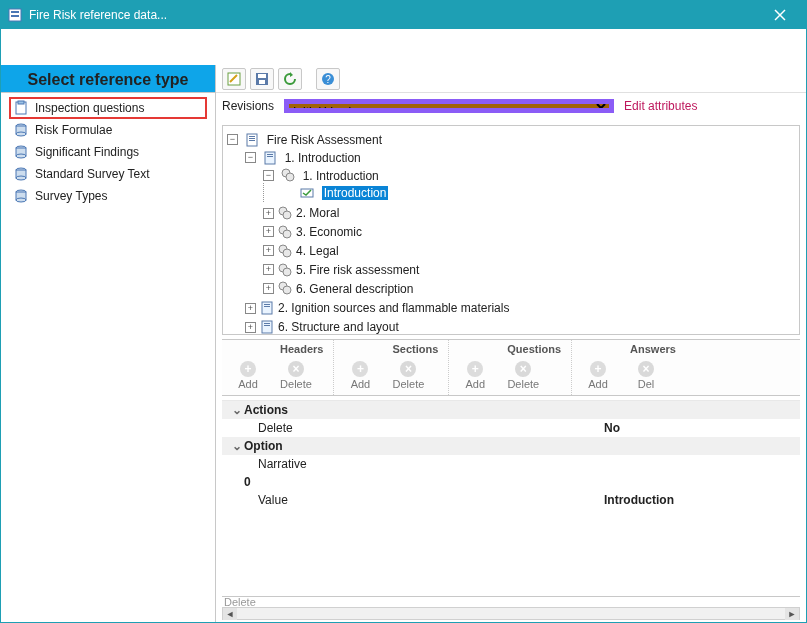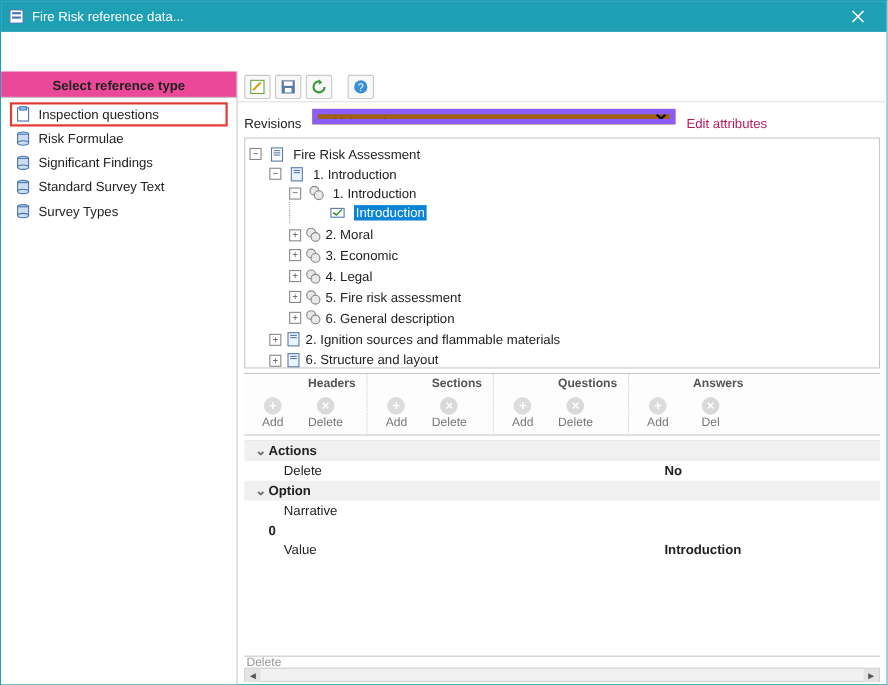--- a/index.html
+++ b/index.html
@@ -5,30 +5,30 @@
   * { box-sizing: border-box; }
   html, body { margin:0; padding:0; font-family: "Segoe UI", Tahoma, Arial, sans-serif; font-size:12px; color:#222; }
   .window { width:807px; height:623px; border:1px solid #1e9fb4; background:#fff; display:flex; flex-direction:column; position:relative;gap:36px; }
   .titlebar { height:28px; background:#1e9fb4; color:#fff; display:flex; align-items:center; padding:0 6px; }
   .titlebar .icon { width:16px; height:16px; margin-right:6px; }
   .titlebar .title { flex:1; font-size:12px; }
   .titlebar .xbtn { width:40px; height:28px; display:flex; align-items:center; justify-content:center; cursor:pointer; }
   .body { flex:1; display:flex; min-height:0; }
   
   .sidebar { width:215px; border-right:1px solid #c8c8c8; background:#fff; display:flex; flex-direction:column; }
-  .sidebar-header { text-align:center; font-weight:700; padding:6px 0 3px 0; border-bottom:1px solid #c8c8c8; background:#ec4899; font-size:12px; }
+  .sidebar-header { text-align:center; font-weight:700; padding:6px 0 3px 0; border-bottom:1px solid #c8c8c8; background:#0ea5e9; font-size:16px; }
   .sidebar-items { padding:4px 8px; }
   .side-item { display:flex; align-items:center; gap:6px; height:22px; padding:0 4px; cursor:pointer; font-size:12px; }
   .side-item .sicon { width:16px; height:16px; }
   .side-item.highlight { border:2px solid #e53935; padding:0 2px; }
   
   .main { flex:1; display:flex; flex-direction:column; min-width:0; }
   .toolbar { height:28px; display:flex; align-items:center; gap:4px; padding:2px 6px; border-bottom:1px solid #e0e0e0; }
   .tbtn { width:24px; height:22px; border:1px solid #c8c8c8; background:#f8f8f8; border-radius:2px; display:flex; align-items:center; justify-content:center; cursor:pointer; }
-  .rev-row { display:flex; align-items:flex-end; gap:10px; padding:6px 8px 6px 6px; }
+  .rev-row { display:flex; align-items:flex-start; gap:10px; padding:6px 8px 6px 6px; }
   .rev-row label { font-size:12px; }
   .rev-select { flex:0 0 330px; }
   .rev-select select { width:100%; height:14px; border:5px solid #8b5cf6; background:#a16207; font:inherit; }
   .link { color:#be185d; font-size:12px; cursor:pointer; }
   
   .treewrap { flex:0 0 auto; height:210px; overflow:auto; border:1px solid #c8c8c8; margin:0 6px 4px 6px; padding:4px 2px; }
   .tree ul { list-style:none; margin:0; padding-left:18px; }
   .tree > ul { padding-left:2px; }
   .tree li { white-space:nowrap; line-height:16px; padding:1px 0;}
   .toggle { display:inline-block; width:11px; height:11px; border:1px solid #888; font-size:9px; line-height:9px; text-align:center; margin-right:4px; vertical-align:middle; cursor:pointer; color:#555; background:#fff;}

